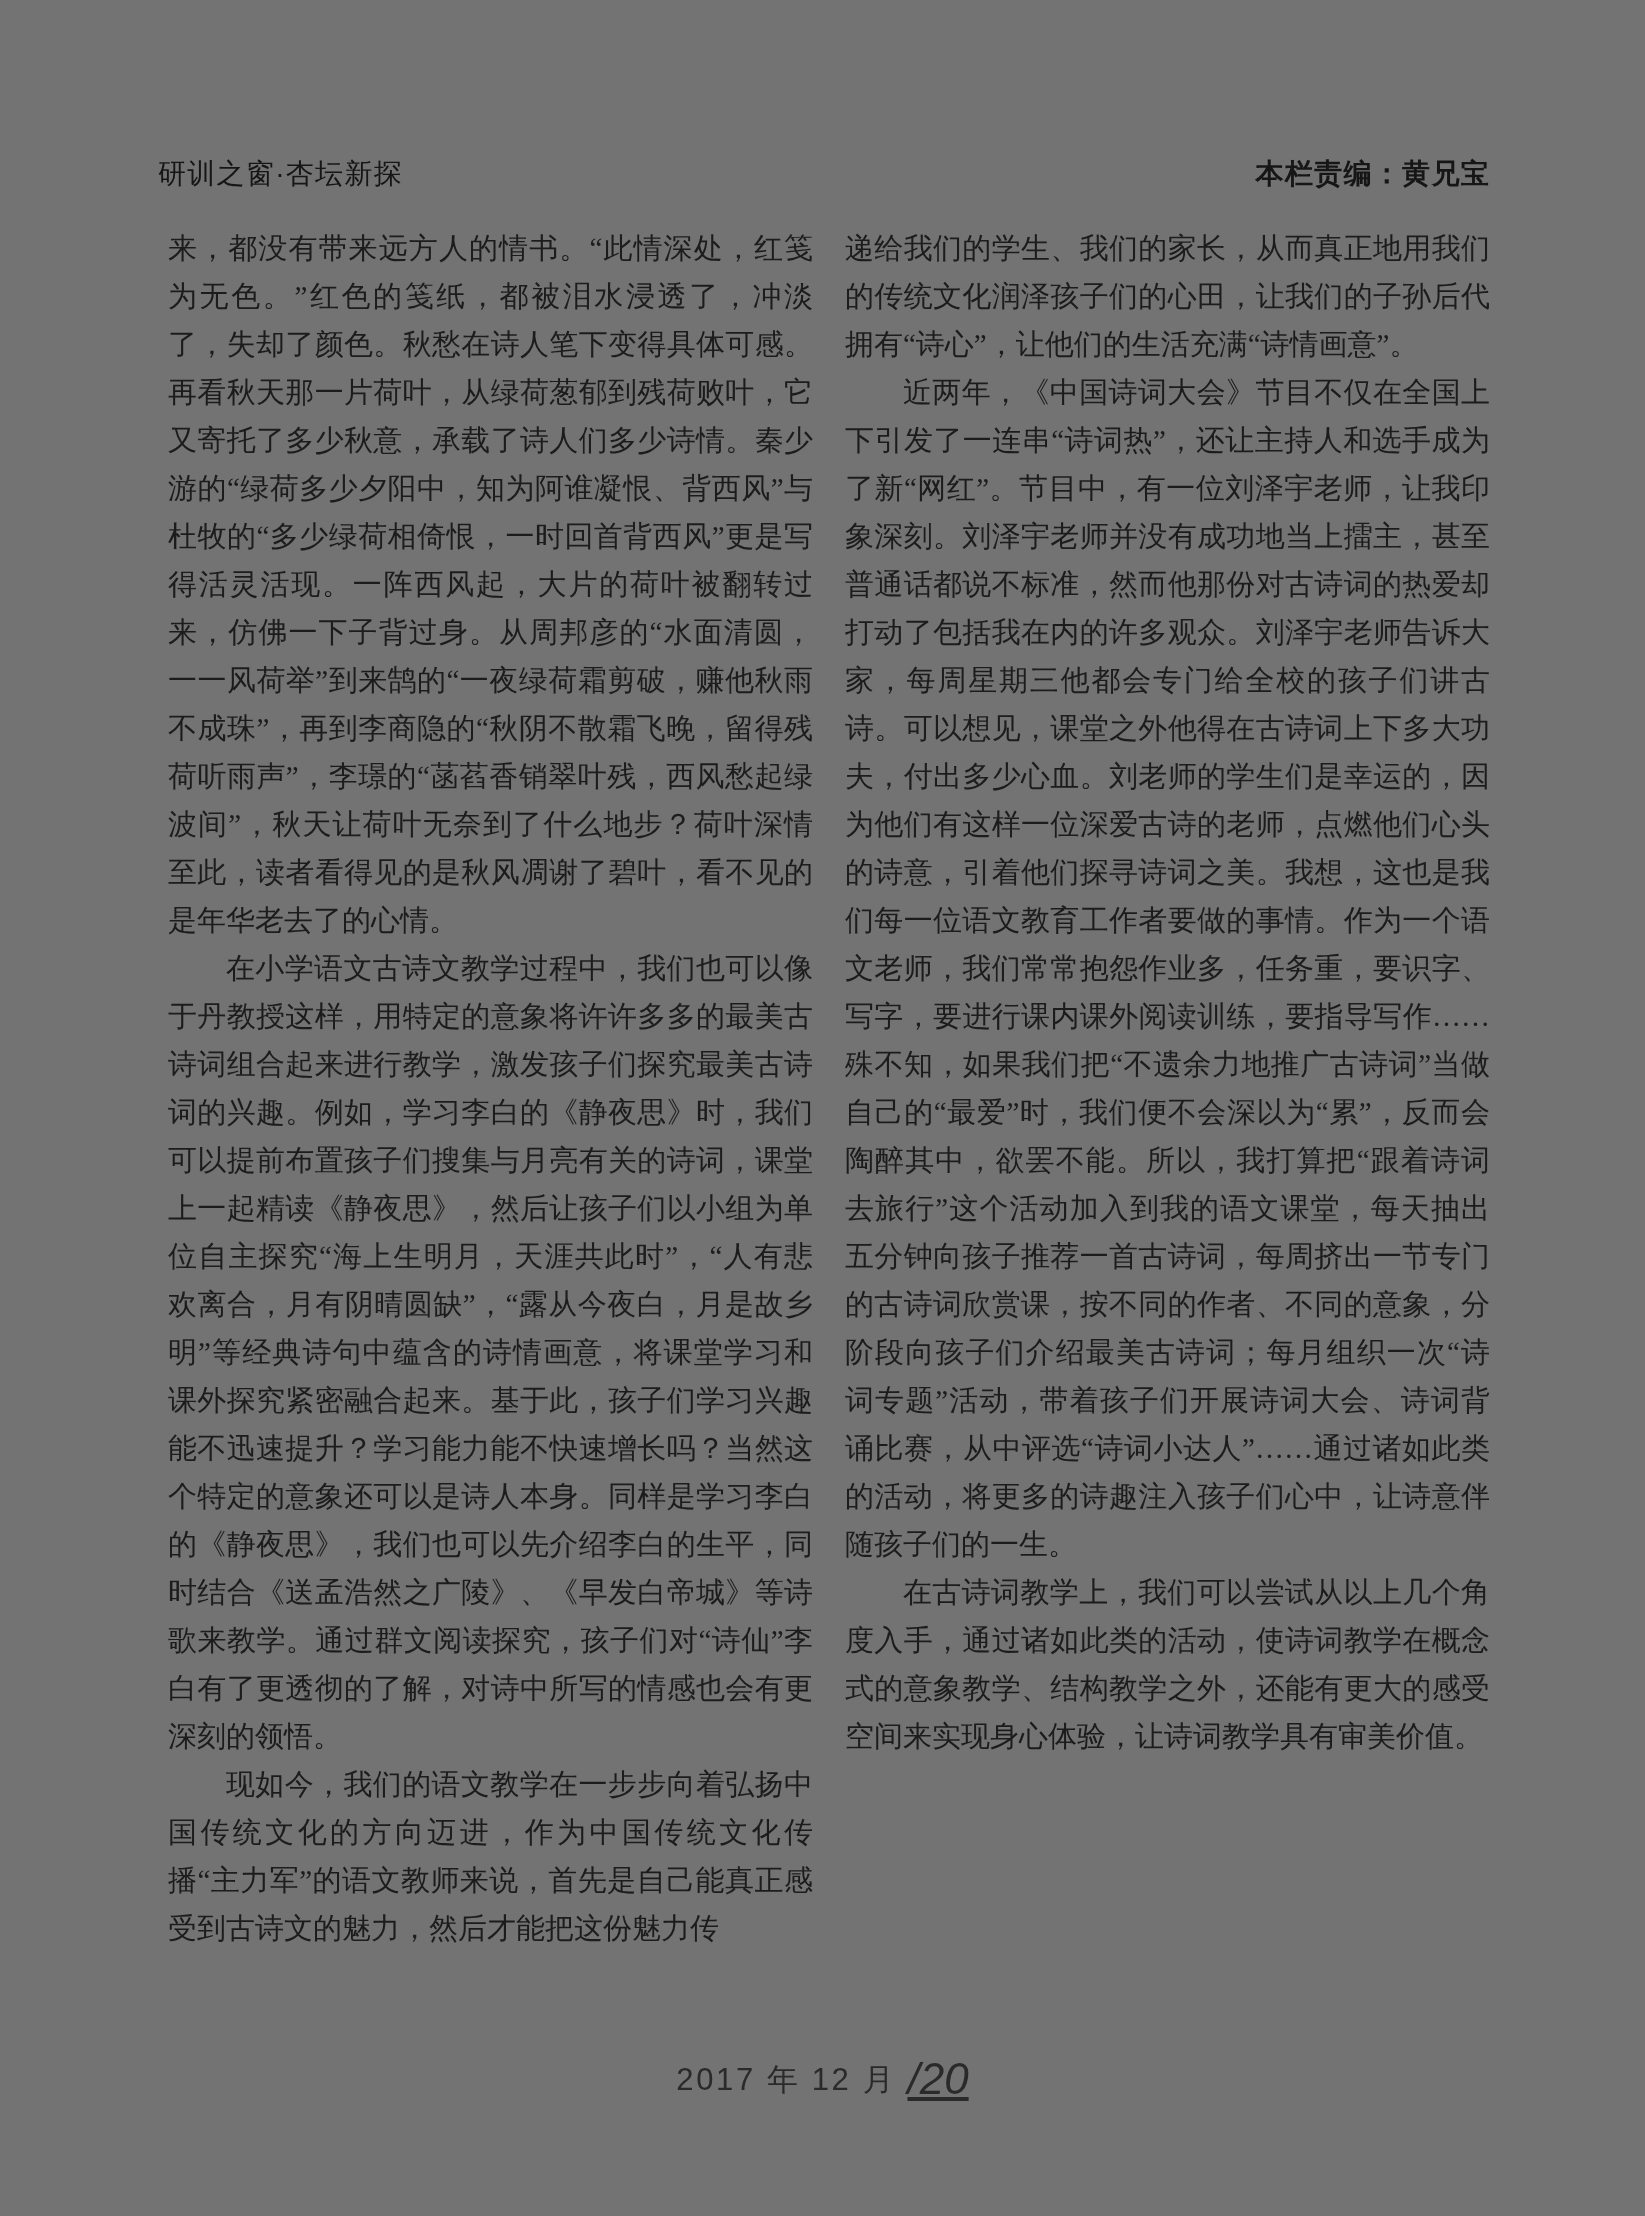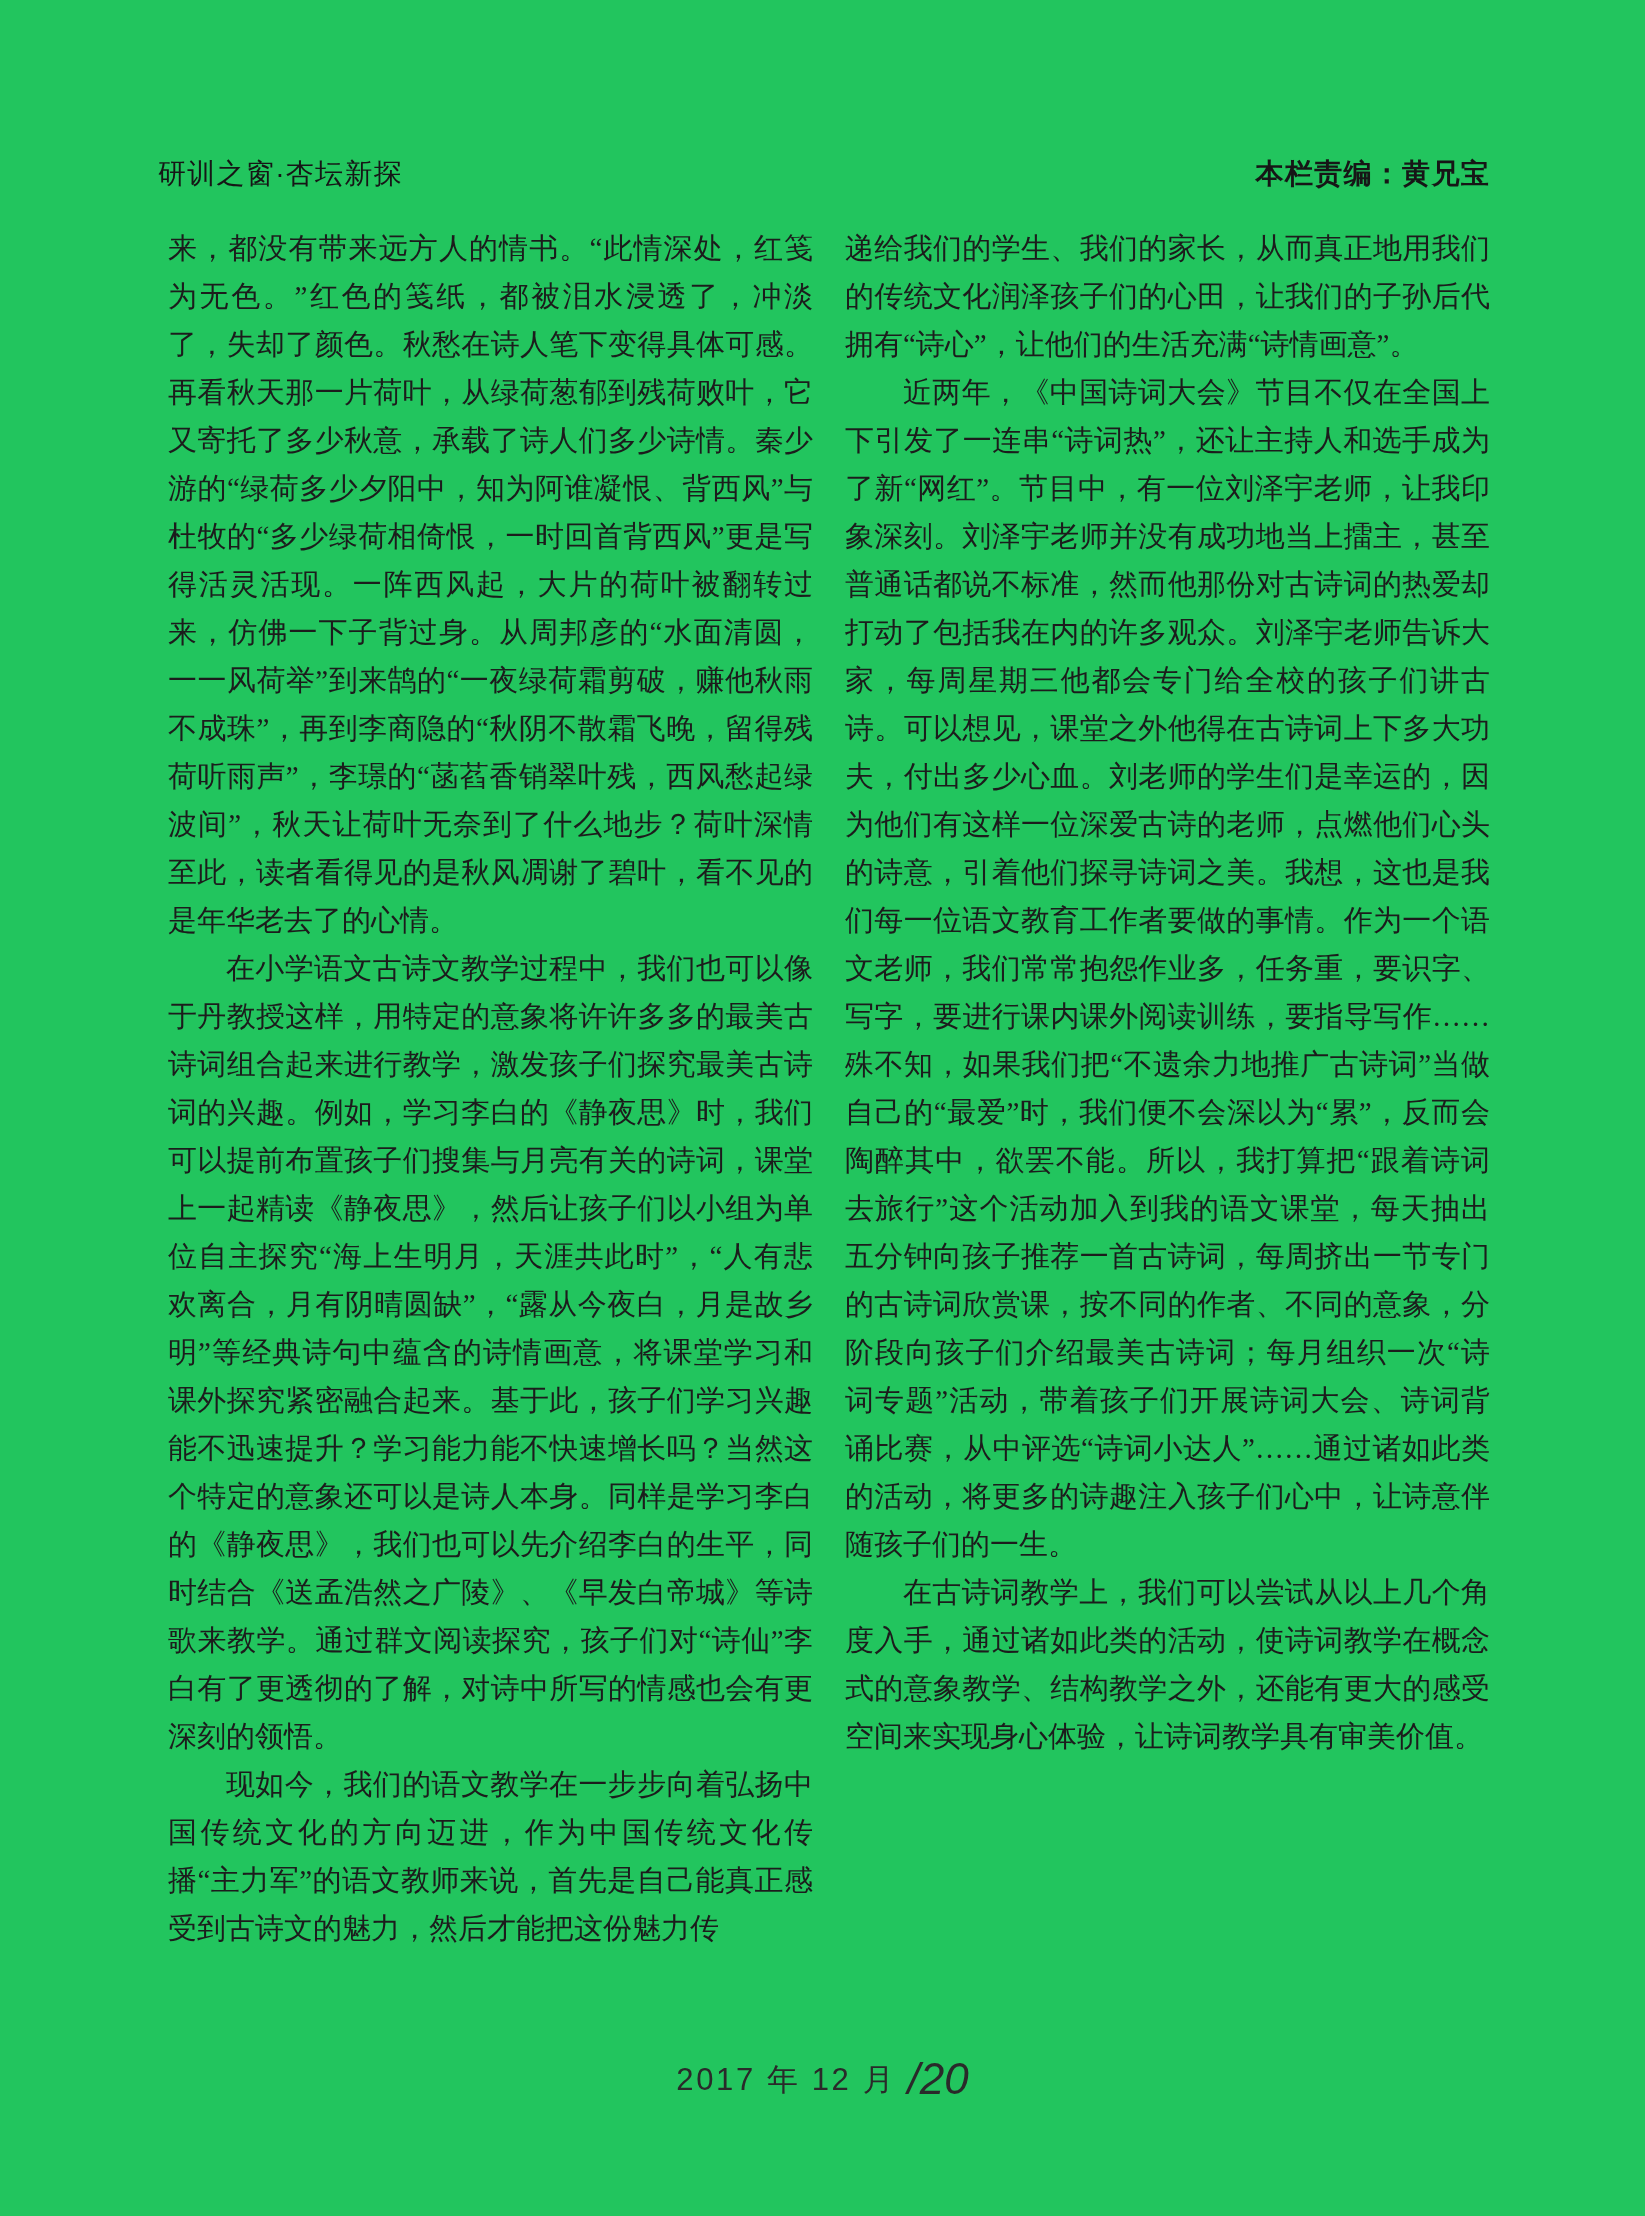--- a/index.html
+++ b/index.html
@@ -4,21 +4,21 @@
 <style>
   html, body {
     margin: 0;
     padding: 0;
     background: #e8e8e8;
   }
   .page {
     position: relative;
     width: 1645px;
     height: 2216px;
-    background: #22c55e;
+    background: #737373;
     font-family: "Liberation Serif", "DejaVu Serif", serif;
     color: #1c1c1c;
     overflow: hidden;
   }
   .page-header {
     position: absolute;
     top: 155px;
     left: 158px;
     width: 1332px;
     display: flex;
@@ -70,20 +70,21 @@
     font-weight: 300;
     font-size: 31px;
     color: #2a2a2a;
     letter-spacing: 2.6px;
   }
   .page-footer .footer-page {
     font-size: 44px;
     font-style: italic;
     letter-spacing: 0;
     vertical-align: -3.9px;
+    text-decoration: underline;
   }
 </style>
 </head>
 <body>
 
 <div class="page">
 
   <div class="page-header">
     <span class="hdr-left">研训之窗·杏坛新探</span>
     <span class="hdr-right">本栏责编：黄兄宝</span>

